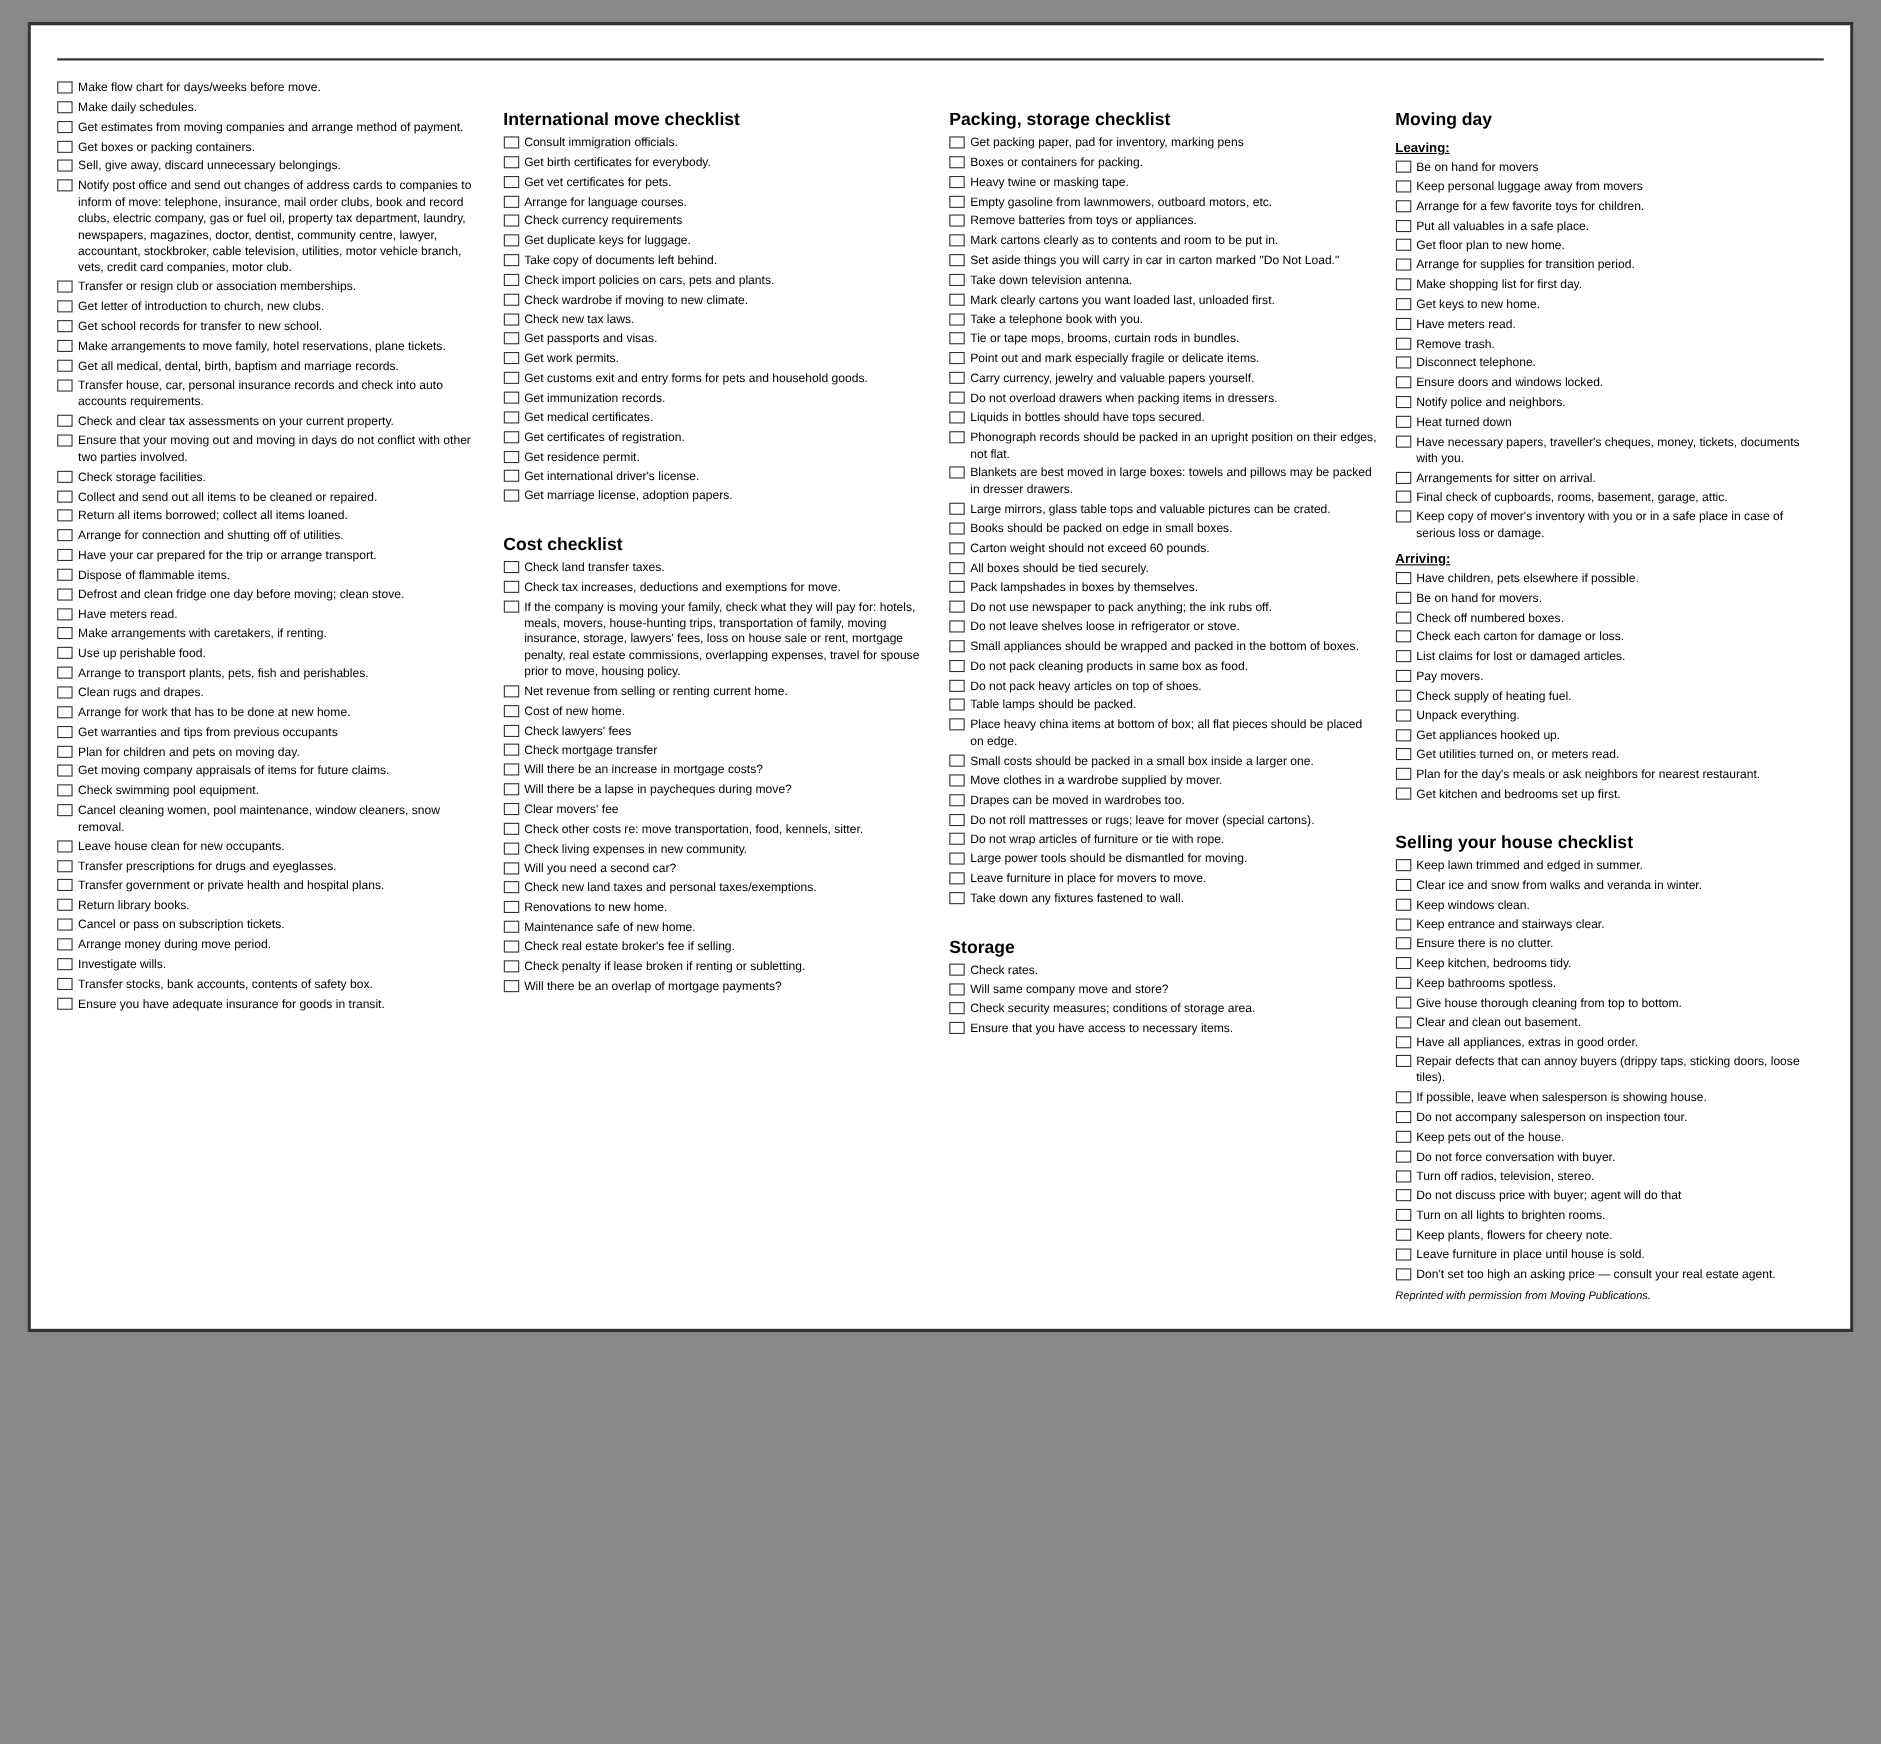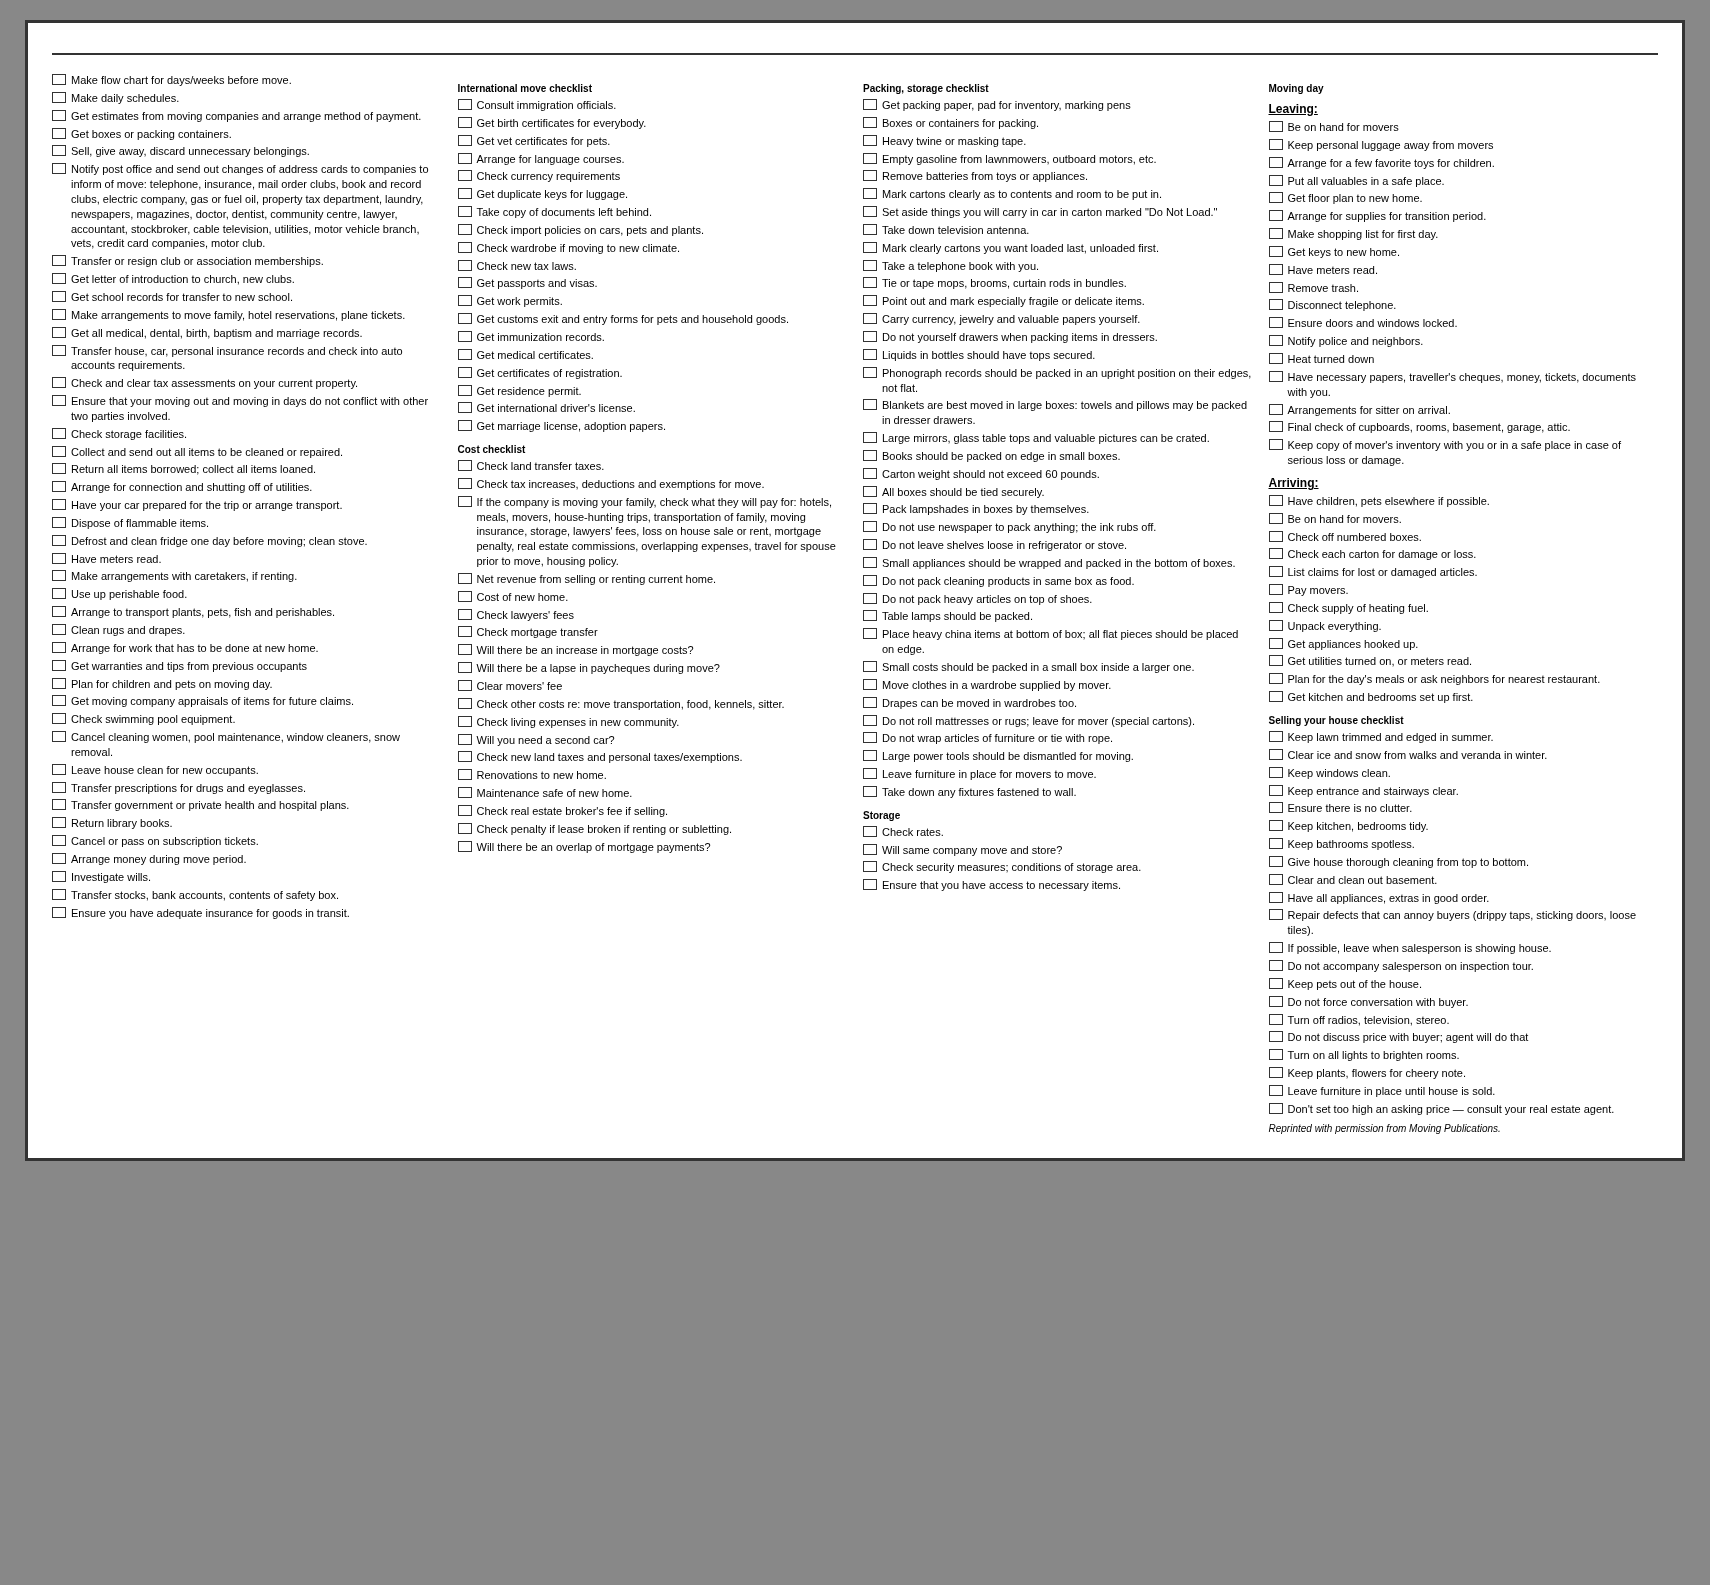--- a/index.html
+++ b/index.html
@@ -35,23 +35,23 @@
       line-height: 1.1;
     }
     .content {
       display: grid;
       grid-template-columns: 1fr 1fr 1fr 1fr;
       gap: 12px 16px;
       align-items: start;
     }
     .col { }
     .section-title {
-      font-size: 10px;
+      font-size: 16px;
       font-weight: bold;
-      margin: 10px 0 4px 0;
+      margin: 28px 0 4px 0;
       font-family: Arial, sans-serif;
     }
     .checklist-item {
       display: flex;
       align-items: flex-start;
       margin-bottom: 3px;
       font-size: 11px;
       line-height: 1.35;
     }
     .checkbox {
@@ -464,21 +464,21 @@
         <div class="checklist-item">
           <span class="checkbox"></span>
           <span class="item-text">Point out and mark especially fragile or delicate items.</span>
         </div>
         <div class="checklist-item">
           <span class="checkbox"></span>
           <span class="item-text">Carry currency, jewelry and valuable papers yourself.</span>
         </div>
         <div class="checklist-item">
           <span class="checkbox"></span>
-          <span class="item-text">Do not yourself drawers when packing items in dressers.</span>
+          <span class="item-text">Do not overload drawers when packing items in dressers.</span>
         </div>
         <div class="checklist-item">
           <span class="checkbox"></span>
           <span class="item-text">Liquids in bottles should have tops secured.</span>
         </div>
         <div class="checklist-item">
           <span class="checkbox"></span>
           <span class="item-text">Phonograph records should be packed in an upright position on their edges, not flat.</span>
         </div>
         <div class="checklist-item">

